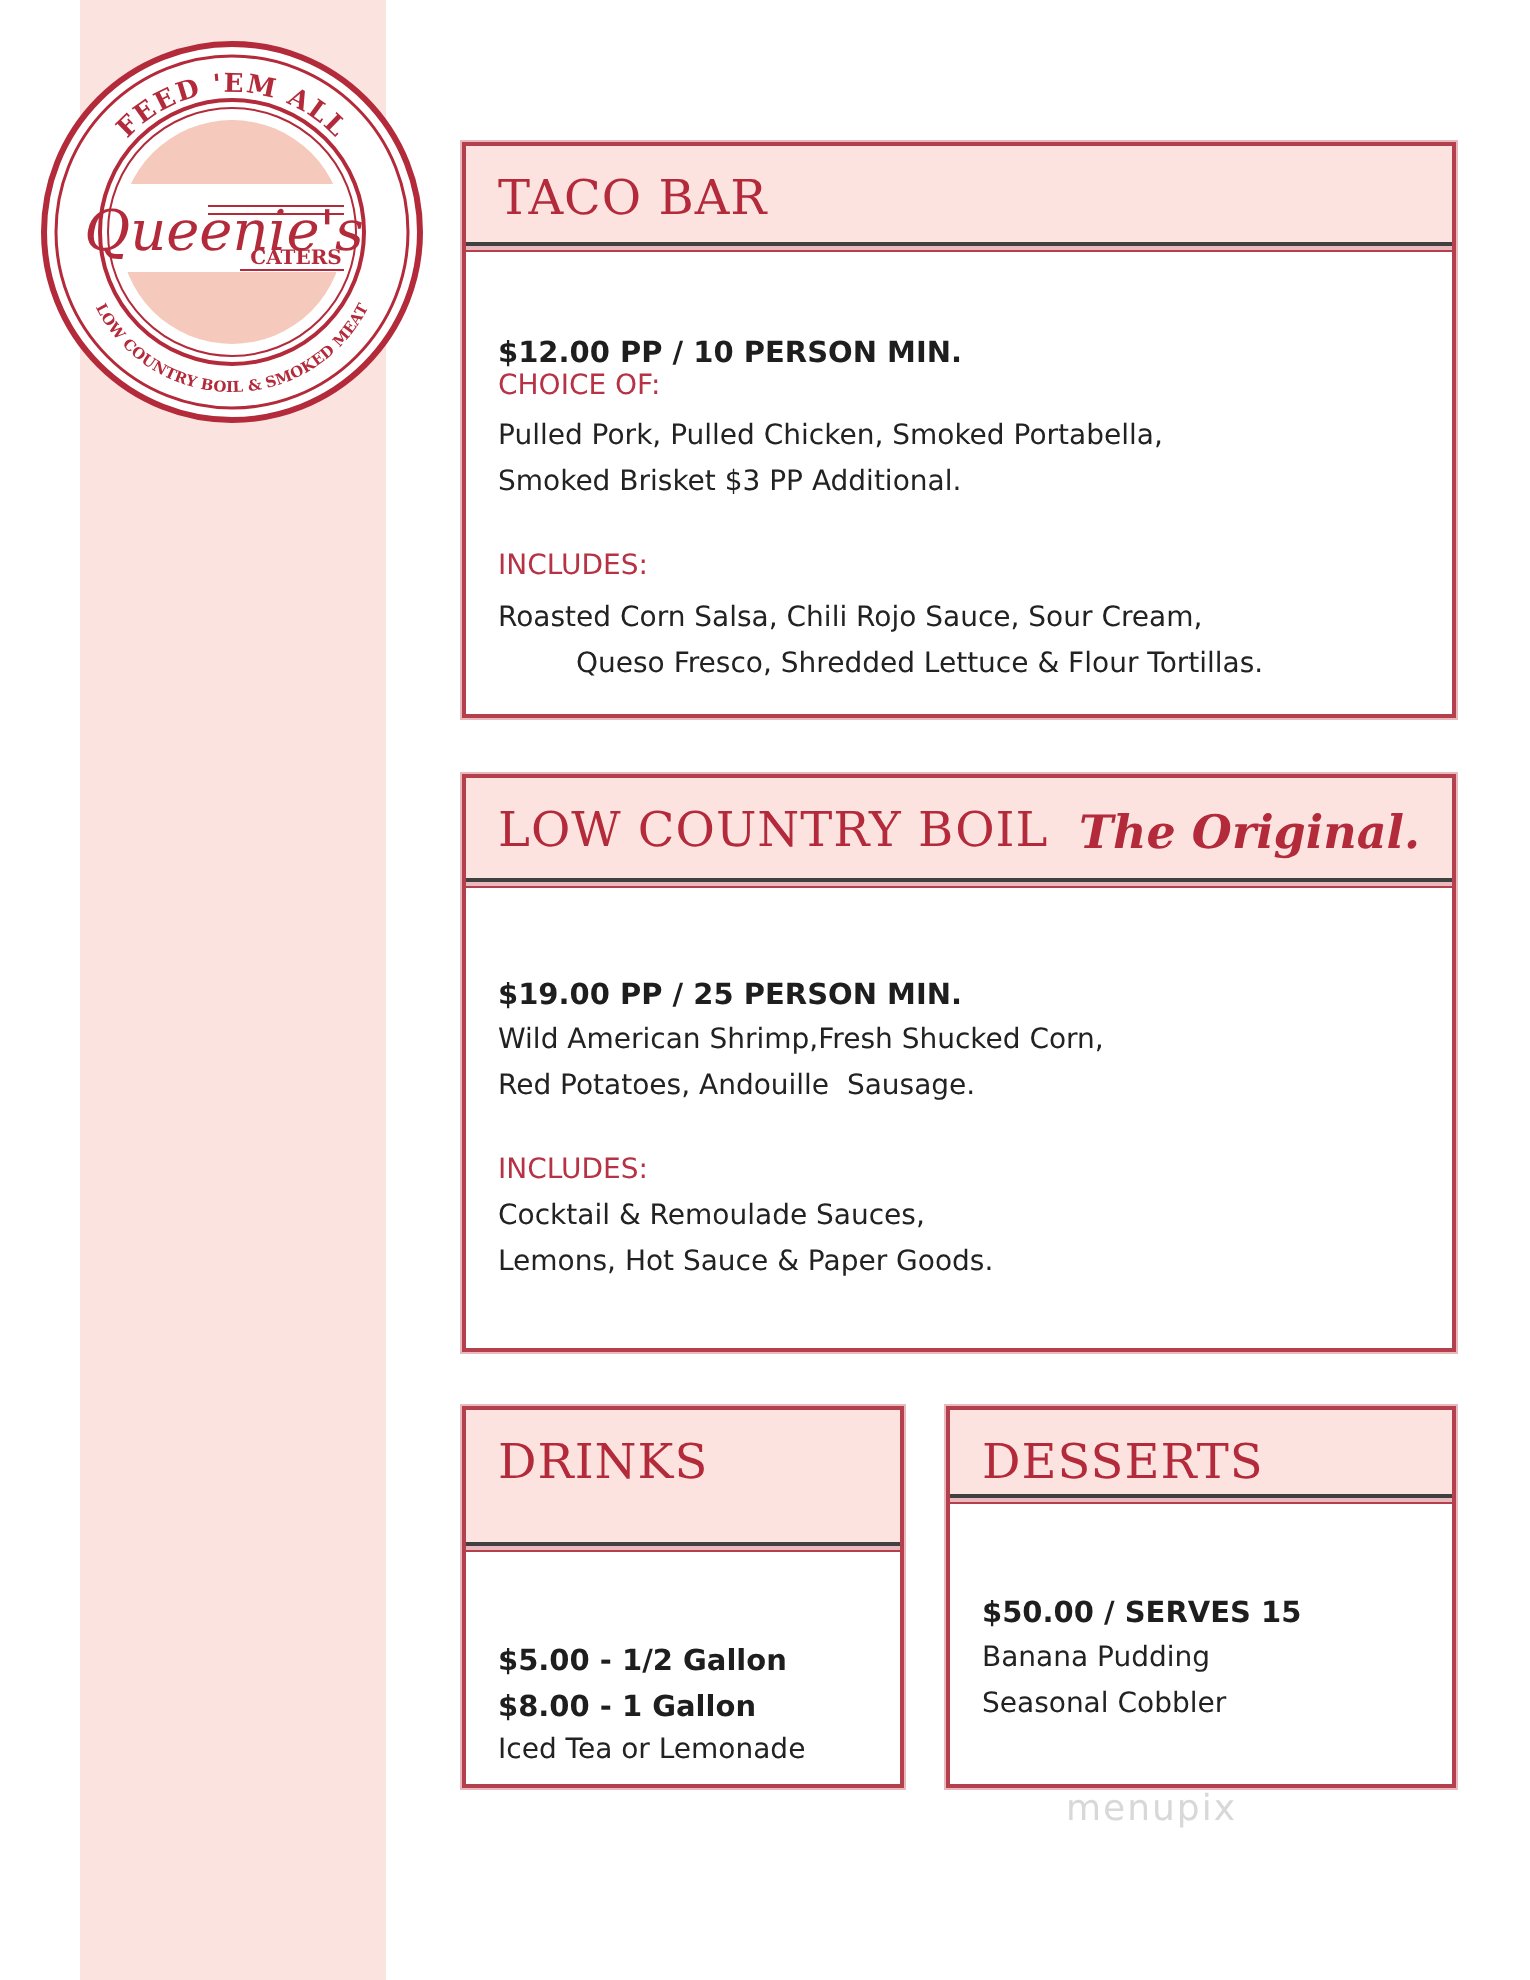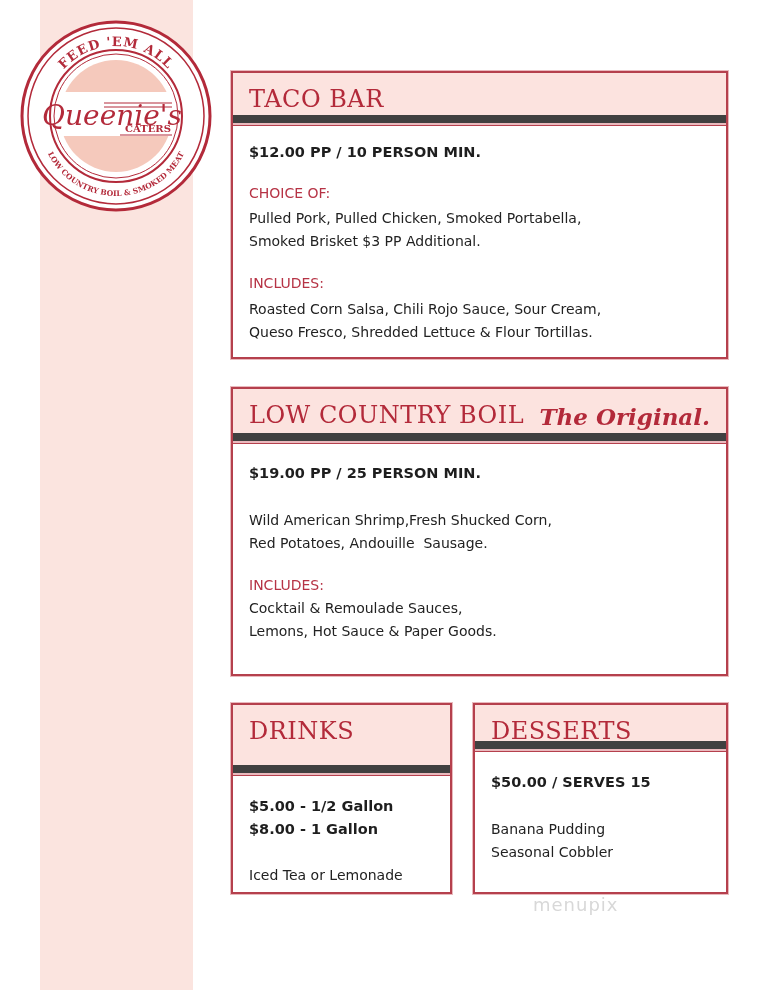--- a/index.html
+++ b/index.html
@@ -1,25 +1,25 @@
 <!DOCTYPE html>
 <html><head>
 <meta charset="utf-8">
 <style>
   html, body { margin:0; padding:0; }
   body { width:765px; height:990px; background:#ffffff; position:relative; overflow:hidden;
          font-family:"DejaVu Sans", sans-serif; color:#1e1e1e; }
   .strip { position:absolute; left:40px; top:0; width:153px; height:990px; background:#fbe4df; }
   .logo { position:absolute; left:20px; top:20px; width:193px; height:193px; }
   .box { position:absolute; border:2px solid #b5404d; box-shadow:0 0 0 1px #e9b9bd; background:#fff; box-sizing:border-box; }
-  .hdr { background:#fce3df; border-bottom:8px solid #404040; box-shadow:0 2px 0 0 #e9b9bd, 0 3px 0 0 #b5404d; position:relative; box-sizing:border-box; }
+  .hdr { background:#fce3df; border-bottom:2px solid #404040; box-shadow:0 2px 0 0 #e9b9bd, 0 3px 0 0 #b5404d; position:relative; box-sizing:border-box; }
   .title { position:absolute; left:16px; font-family:"DejaVu Serif", serif; color:#b32a3a; letter-spacing:0.5px; }
   .tag { position:absolute; right:16px; font-family:"DejaVu Serif", serif; font-style:italic; font-weight:bold; color:#b32a3a; }
   .body { padding:0 16px; position:relative; }
-  .price { font-size:14.5px; font-weight:600; color:#1e1e1e; position:absolute; left:16px; }
+  .price { font-size:14.5px; font-weight:600; color:#1e1e1e; position:absolute; left:16px;margin-top:25px; }
   .lbl { font-size:14px; color:#b63345; position:absolute; left:16px; }
   .txt { font-size:14px; color:#222; position:absolute; left:16px; line-height:23px; white-space:pre; }
   .wm { position:absolute; left:533px; top:894px; font-size:18px; color:#d8d8d8; letter-spacing:1px; font-family:"DejaVu Sans", sans-serif; }
 </style>
 </head>
 <body>
 
 <div class="strip"></div>
 
 <svg class="logo" viewBox="0 0 193 193">
@@ -50,21 +50,21 @@
   <div class="hdr" style="height:50px;">
     <span class="title" style="top:12px;font-size:24px;">TACO BAR</span>
   </div>
   <div class="body">
     <span class="price" style="top:21px;">$12.00 PP / 10 PERSON MIN.</span>
     <span class="lbl" style="top:62px;">CHOICE OF:</span>
     <span class="txt" style="top:84px;">Pulled Pork, Pulled Chicken, Smoked Portabella,</span>
     <span class="txt" style="top:107px;">Smoked Brisket $3 PP Additional.</span>
     <span class="lbl" style="top:152px;">INCLUDES:</span>
     <span class="txt" style="top:175px;">Roasted Corn Salsa, Chili Rojo Sauce, Sour Cream,</span>
-    <span class="txt" style="top:198px;">Queso Fresco, Shredded Lettuce &amp; Flour Tortillas.</span>
+    <span class="txt" style="top:198px;margin-left:39px;">Queso Fresco, Shredded Lettuce &amp; Flour Tortillas.</span>
   </div>
 </div>
 
 <div class="box" style="left:231px;top:387px;width:497px;height:289px;">
   <div class="hdr" style="height:52px;text-align:center;">
     <span class="title" style="top:12px;font-size:24px;">LOW COUNTRY BOIL</span>
     <span class="tag" style="top:14px;font-size:23px;">The Original.</span>
   </div>
   <div class="body">
     <span class="price" style="top:24px;">$19.00 PP / 25 PERSON MIN.</span>

